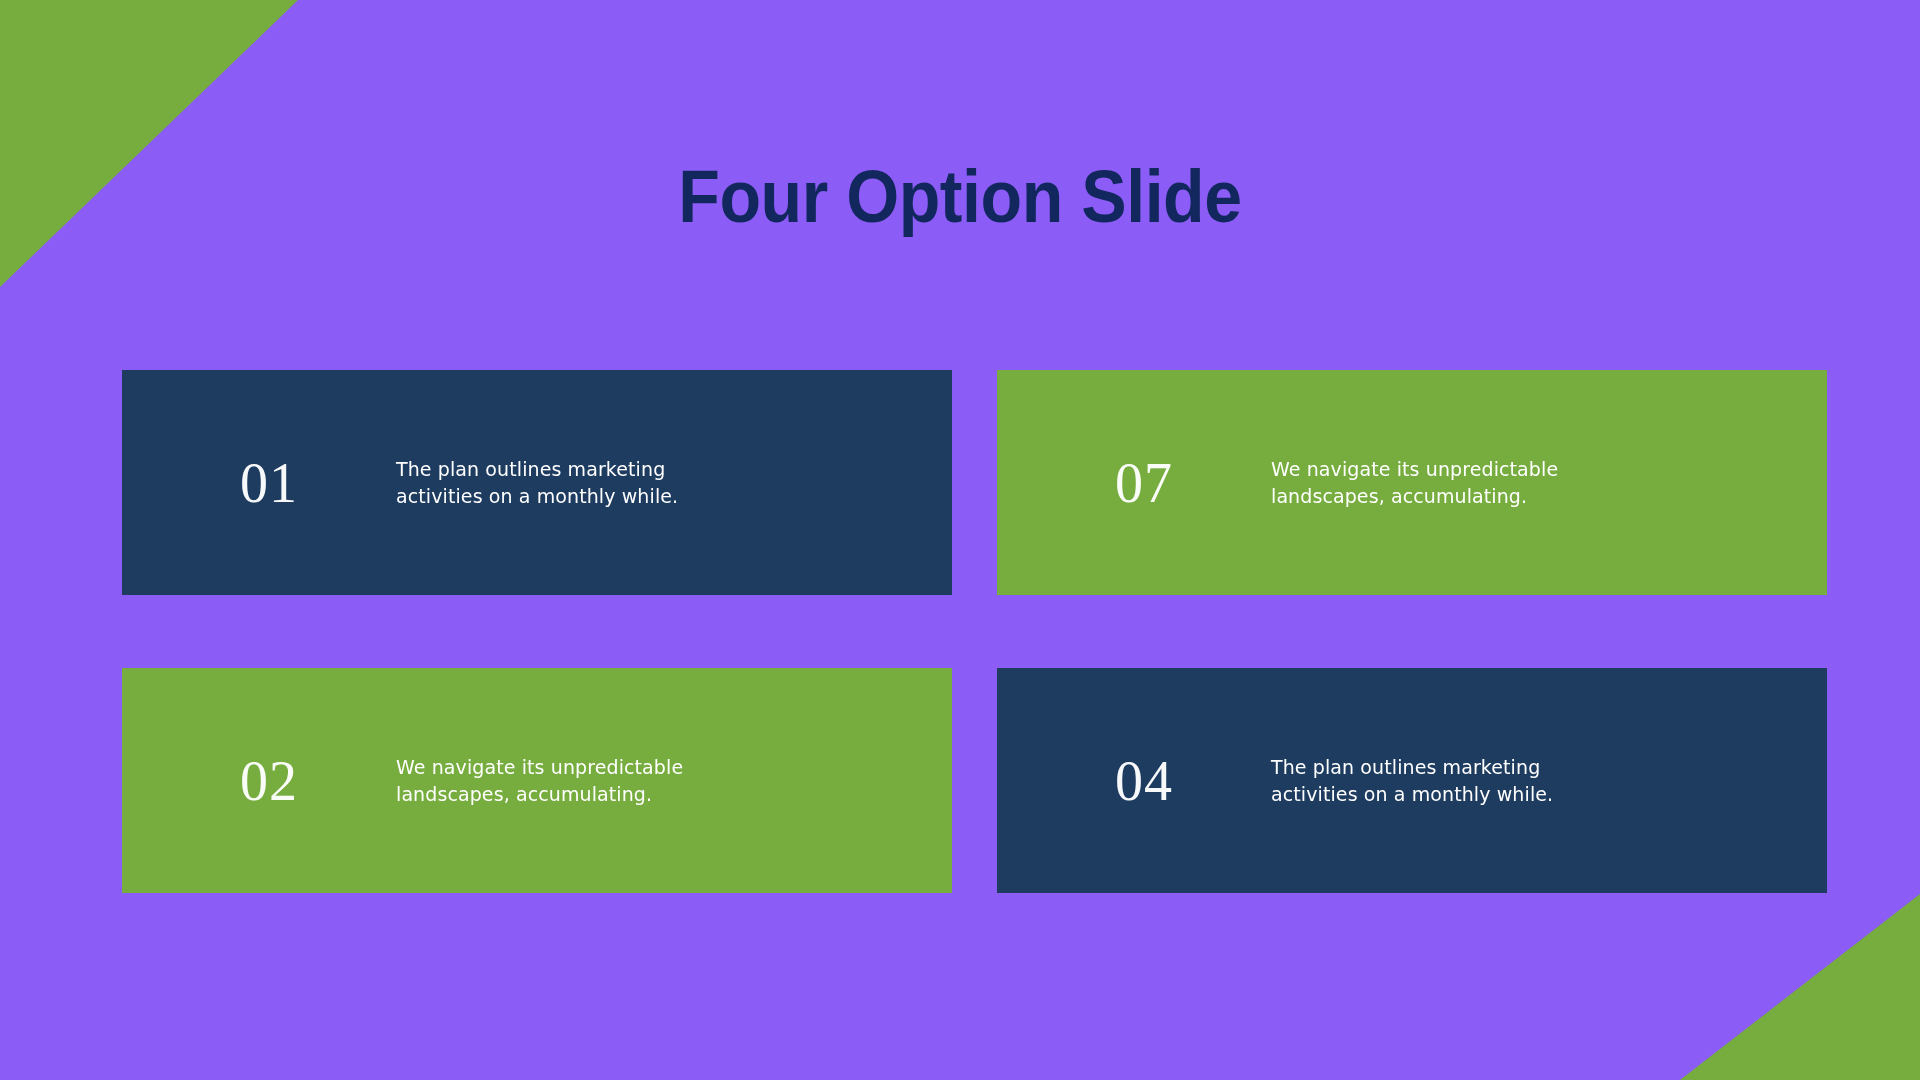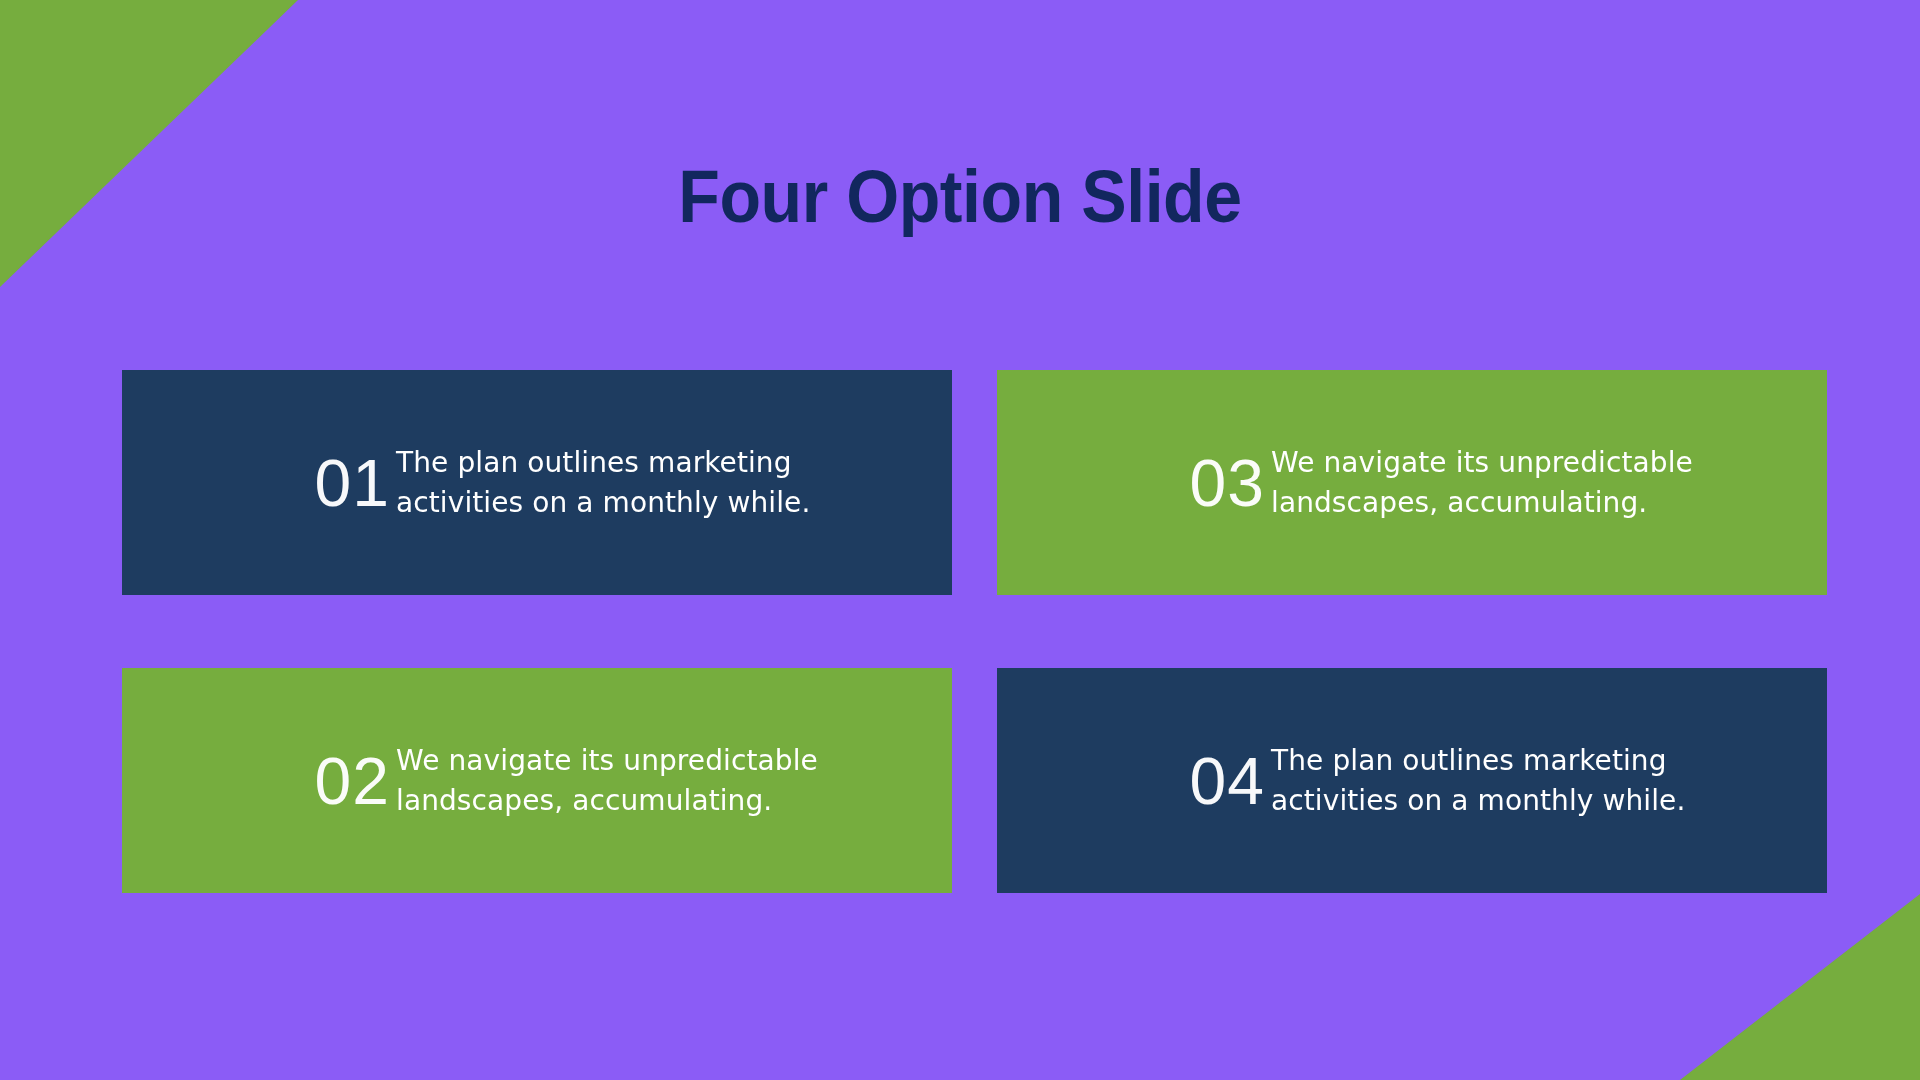--- a/index.html
+++ b/index.html
@@ -82,49 +82,48 @@
     box-sizing: border-box;
     padding-left: 118px;
     padding-right: 26px;
   }
   .card-navy { background: #1e3c60; }
   .card-green { background: #76ad3e; }
 
   .card-number {
     flex: 0 0 auto;
     width: 150px;
-    font-family: Liberation Sans, sans-serif;
-    font-size: 66px;
+    font-family: Liberation Serif, serif;
+    font-size: 56px;
     font-weight: 300;
     color: #ffffff;
     line-height: 1;
     letter-spacing: 1px;
     -webkit-text-stroke: 0px;
     opacity: 0.97;
-    text-align: right;
   }
 
   .card-body {
     flex: 1 1 auto;
     padding-left: 6px;
   }
 
   .card-title {
     font-family: "DejaVu Sans", sans-serif;
     font-size: 30px;
     font-weight: 400;
     color: #ffffff;
     line-height: 1.2;
     margin-bottom: 14px;
     letter-spacing: 0.2px;
   }
 
   .card-desc {
     font-family: "DejaVu Sans", sans-serif;
-    font-size: 28px;
+    font-size: 19px;
     font-weight: 400;
     color: #ffffff;
     line-height: 1.42;
     letter-spacing: 0.1px;
     white-space: pre-line;
   }
 </style>
 </head>
 <body>
 
@@ -139,21 +138,21 @@
 
     <div class="card card-navy">
       <div class="card-number">01</div>
       <div class="card-body">
         <div class="card-desc">The plan outlines marketing
 activities on a monthly  while.</div>
       </div>
     </div>
 
     <div class="card card-green">
-      <div class="card-number">03</div>
+      <div class="card-number">07</div>
       <div class="card-body">
         <div class="card-desc">We navigate its unpredictable
 landscapes, accumulating.</div>
       </div>
     </div>
 
     <div class="card card-green">
       <div class="card-number">02</div>
       <div class="card-body">
         <div class="card-desc">We navigate its unpredictable

